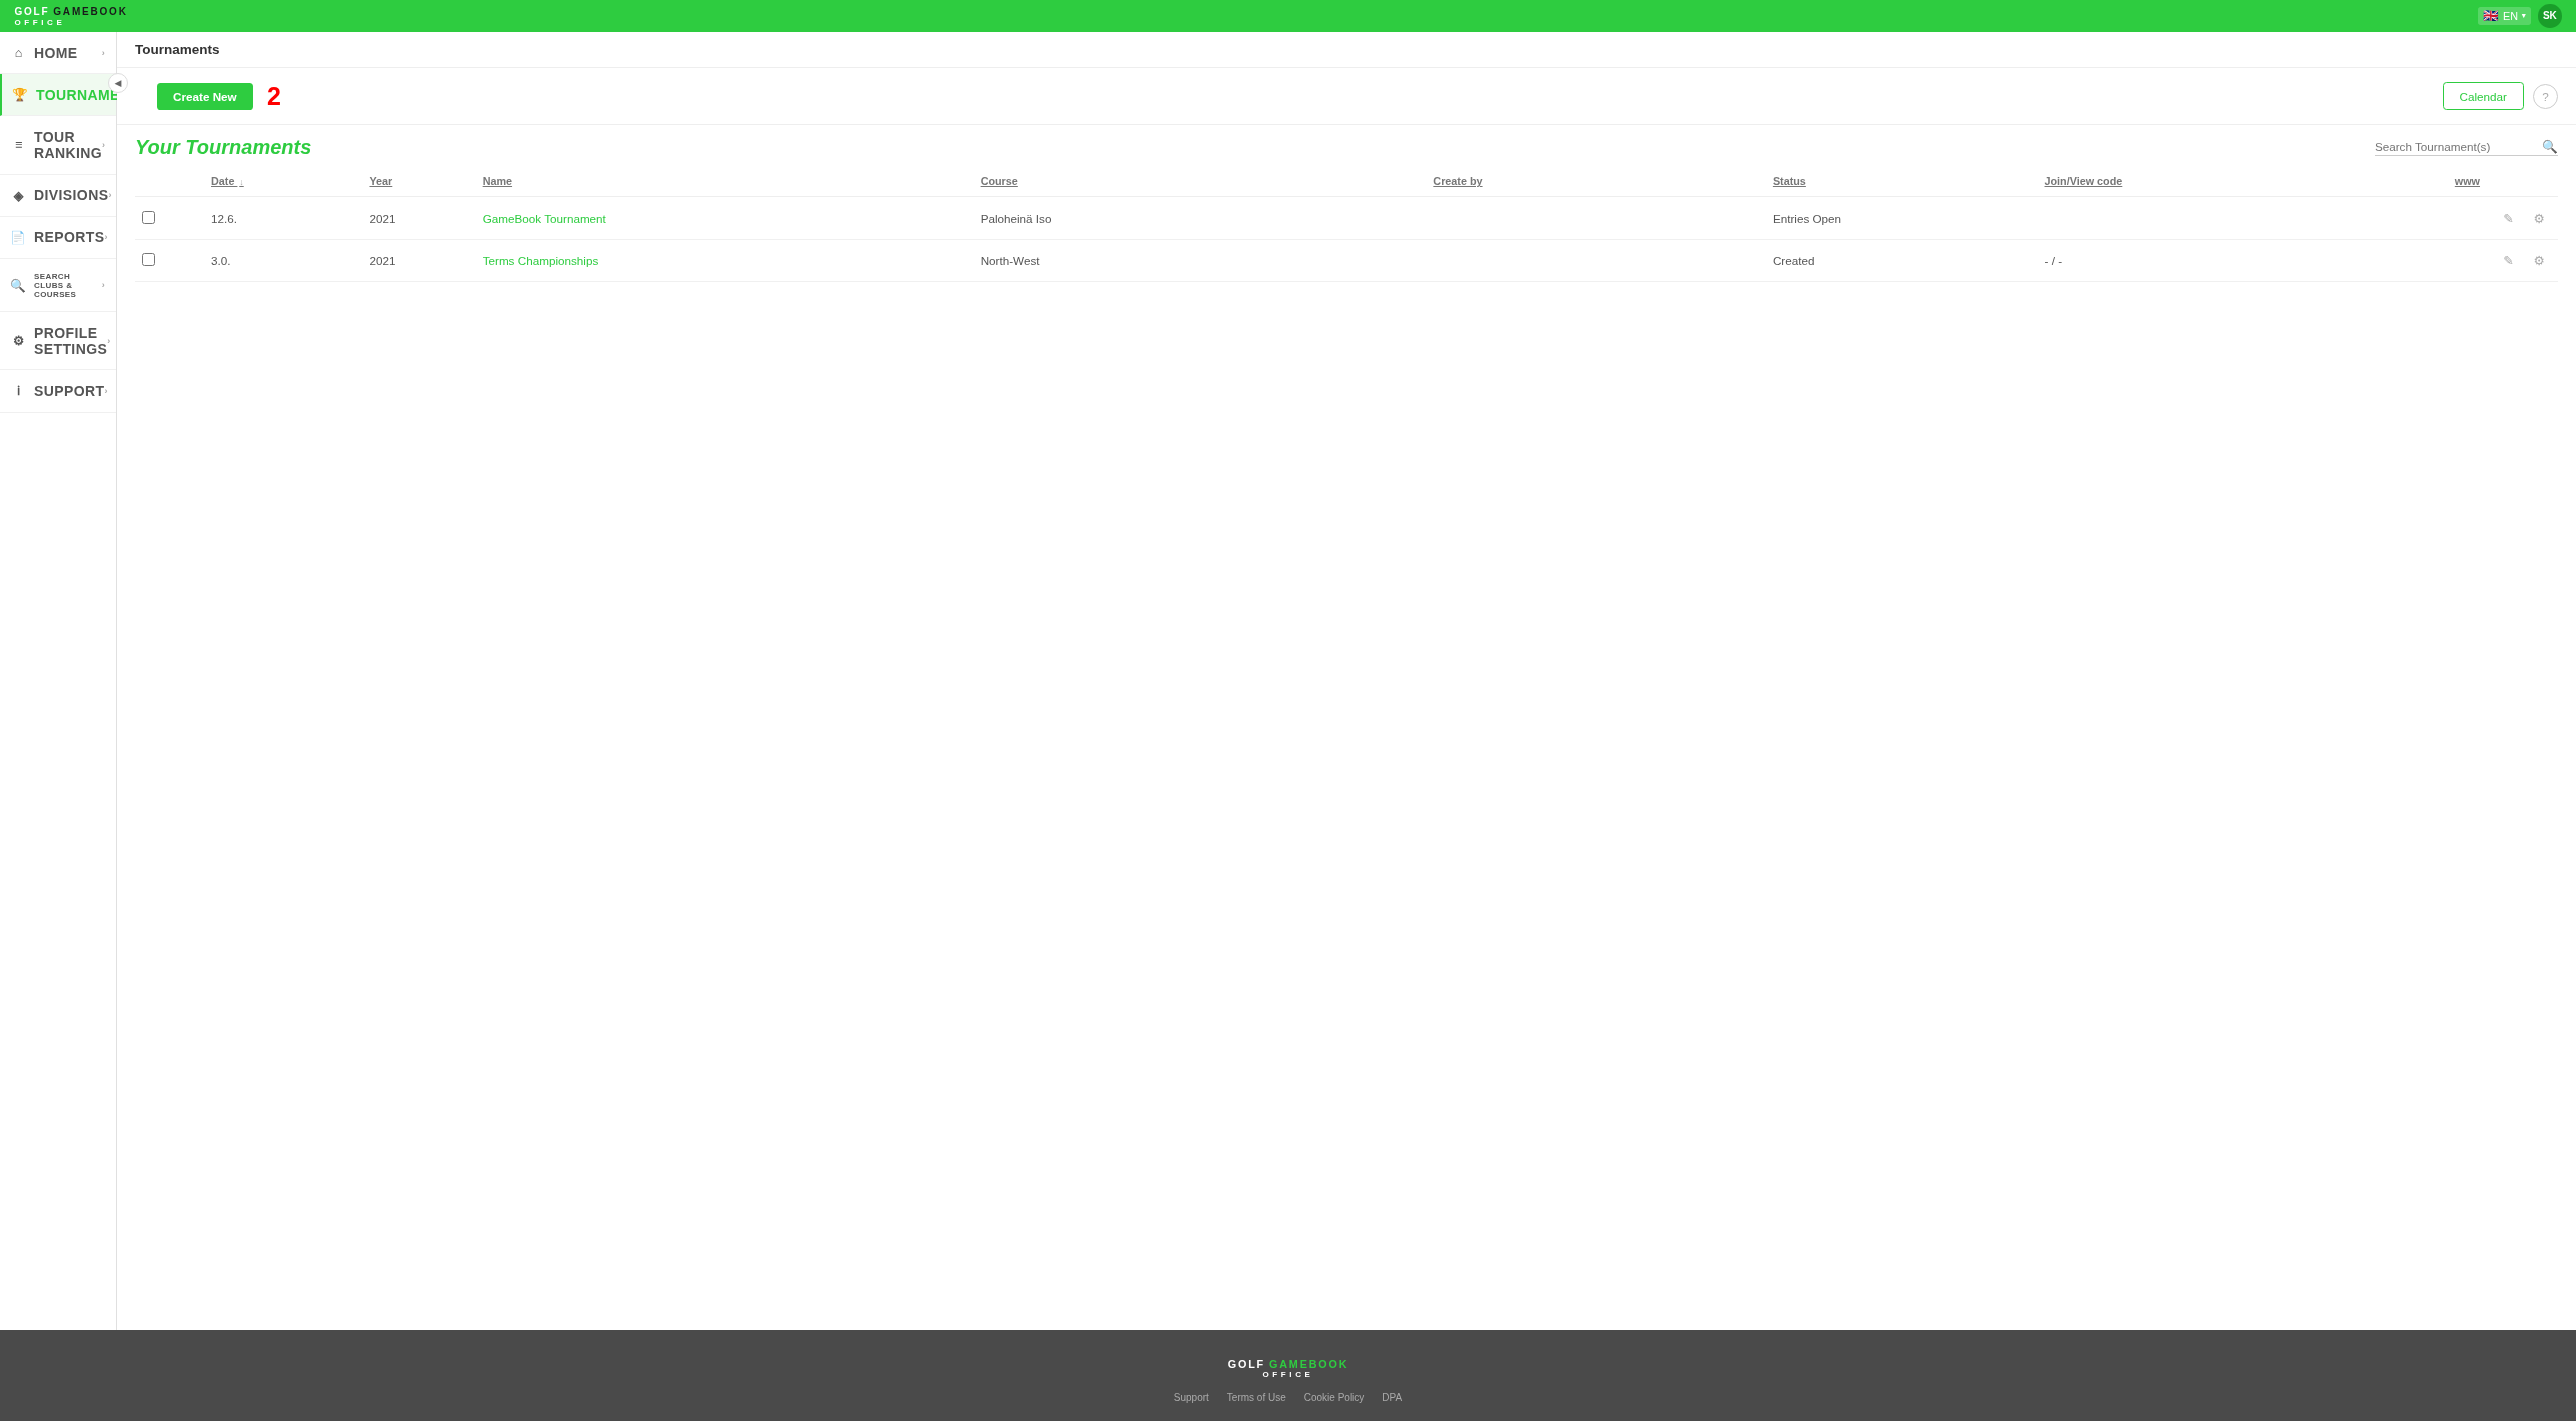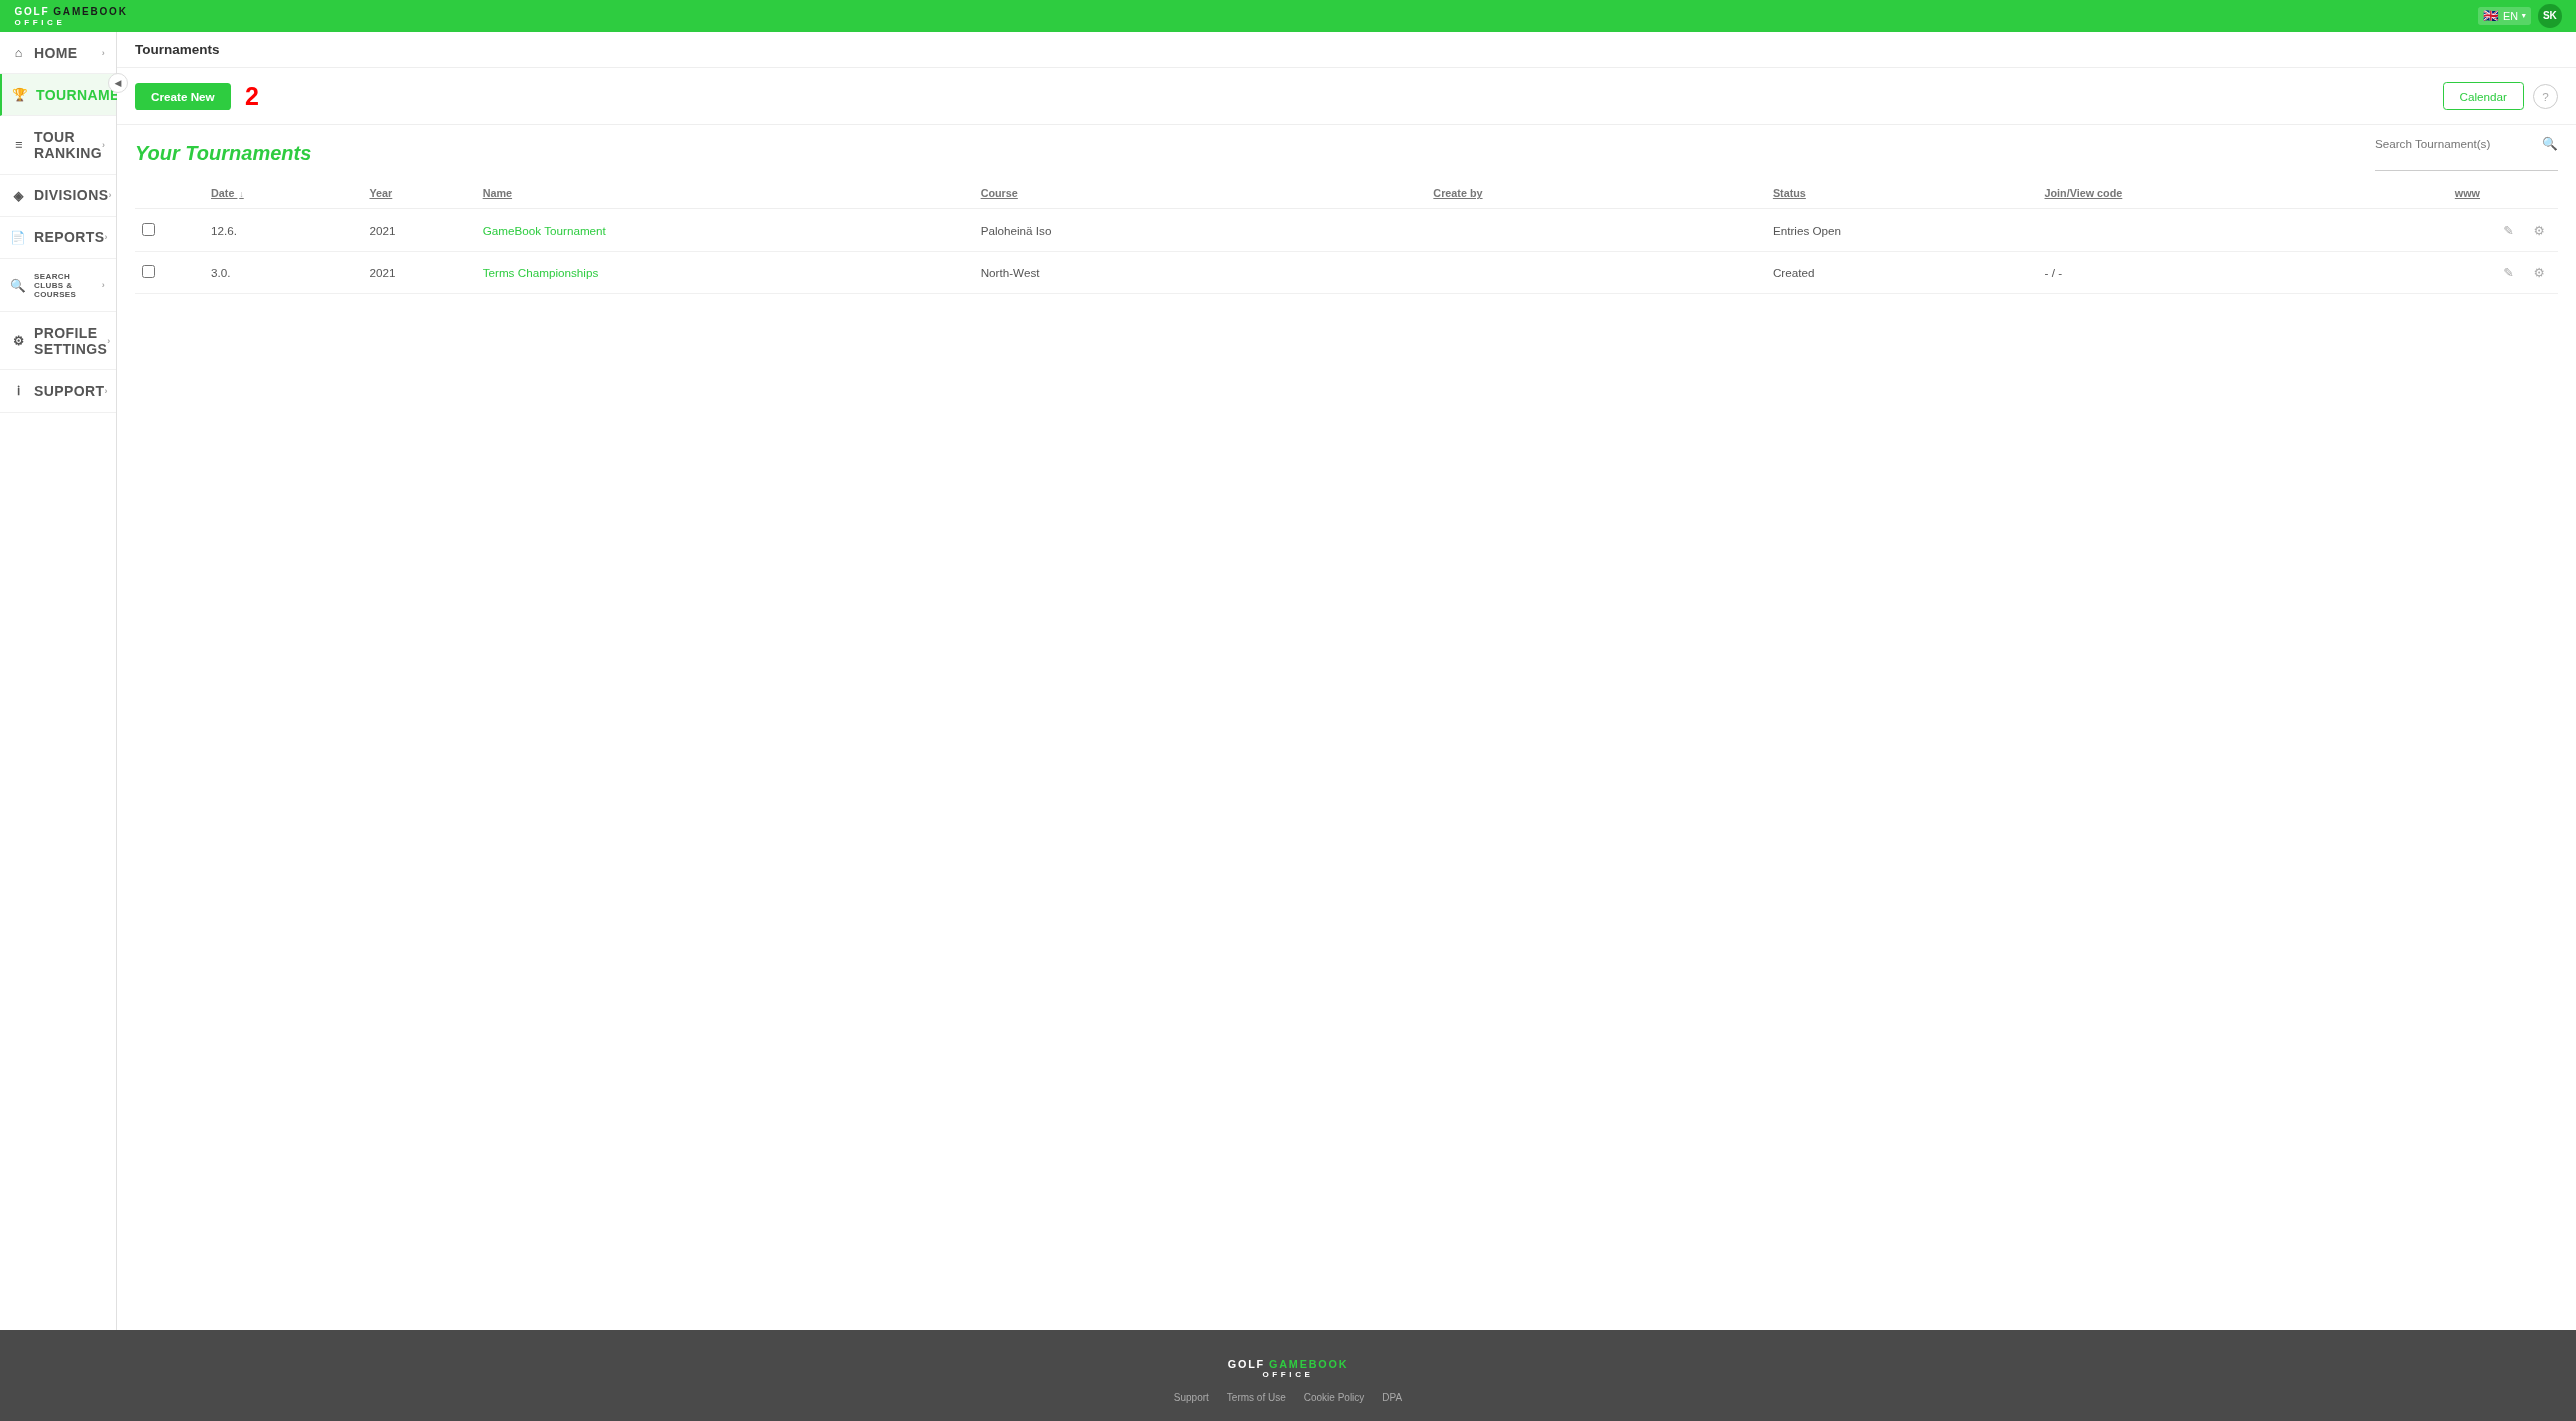--- a/index.html
+++ b/index.html
@@ -169,20 +169,21 @@
     .toolbar-left { display: flex; align-items: center; gap: 14.4px; }
     .btn-create {
       background: #2ecc40;
       color: white;
       border: none;
       padding: 7.2px 16px;
       border-radius: 3.6px;
       font-size: 11.7px;
       font-weight: 600;
       cursor: pointer;
+      margin-left: 22px;
     }
     .step-badge {
       color: red;
       font-size: 25px;
       font-weight: bold;
       line-height: 1;
     }
     .toolbar-right { display: flex; align-items: center; gap: 9px; }
     .btn-calendar {
       background: white;
@@ -208,21 +209,21 @@
     .section-title {
       color: #2ecc40;
       font-size: 20px;
       font-weight: bold;
       font-style: italic;
     }
     .search-input-wrap {
       display: flex;
       align-items: center;
       border-bottom: 0.9px solid #ccc;
-      padding-bottom: 19px;
+      padding-bottom: 1px;
       gap: 5.4px;
     }
     .search-input {
       border: none;
       outline: none;
       font-size: 11.7px;
       color: #555;
       background: transparent;
       width: 162px;
     }

